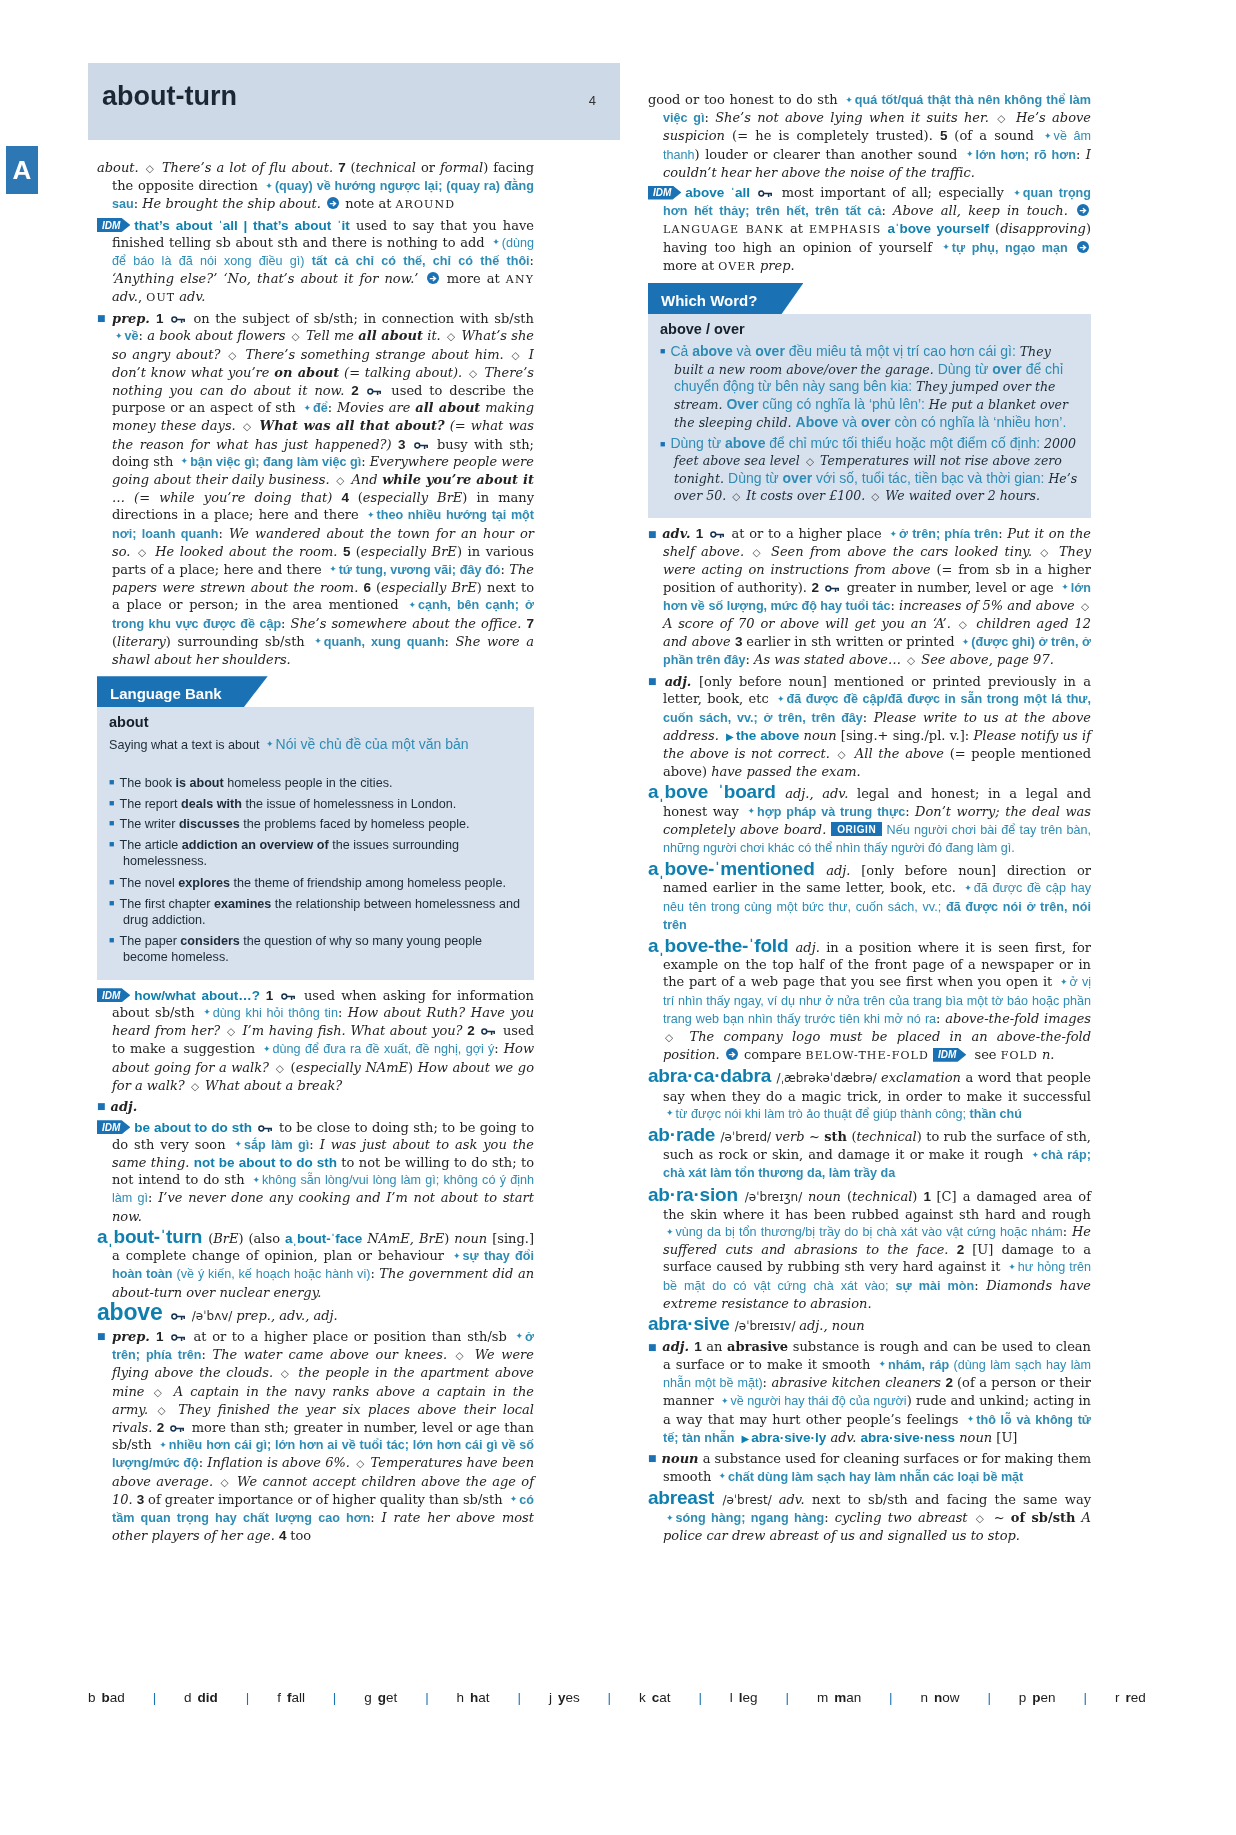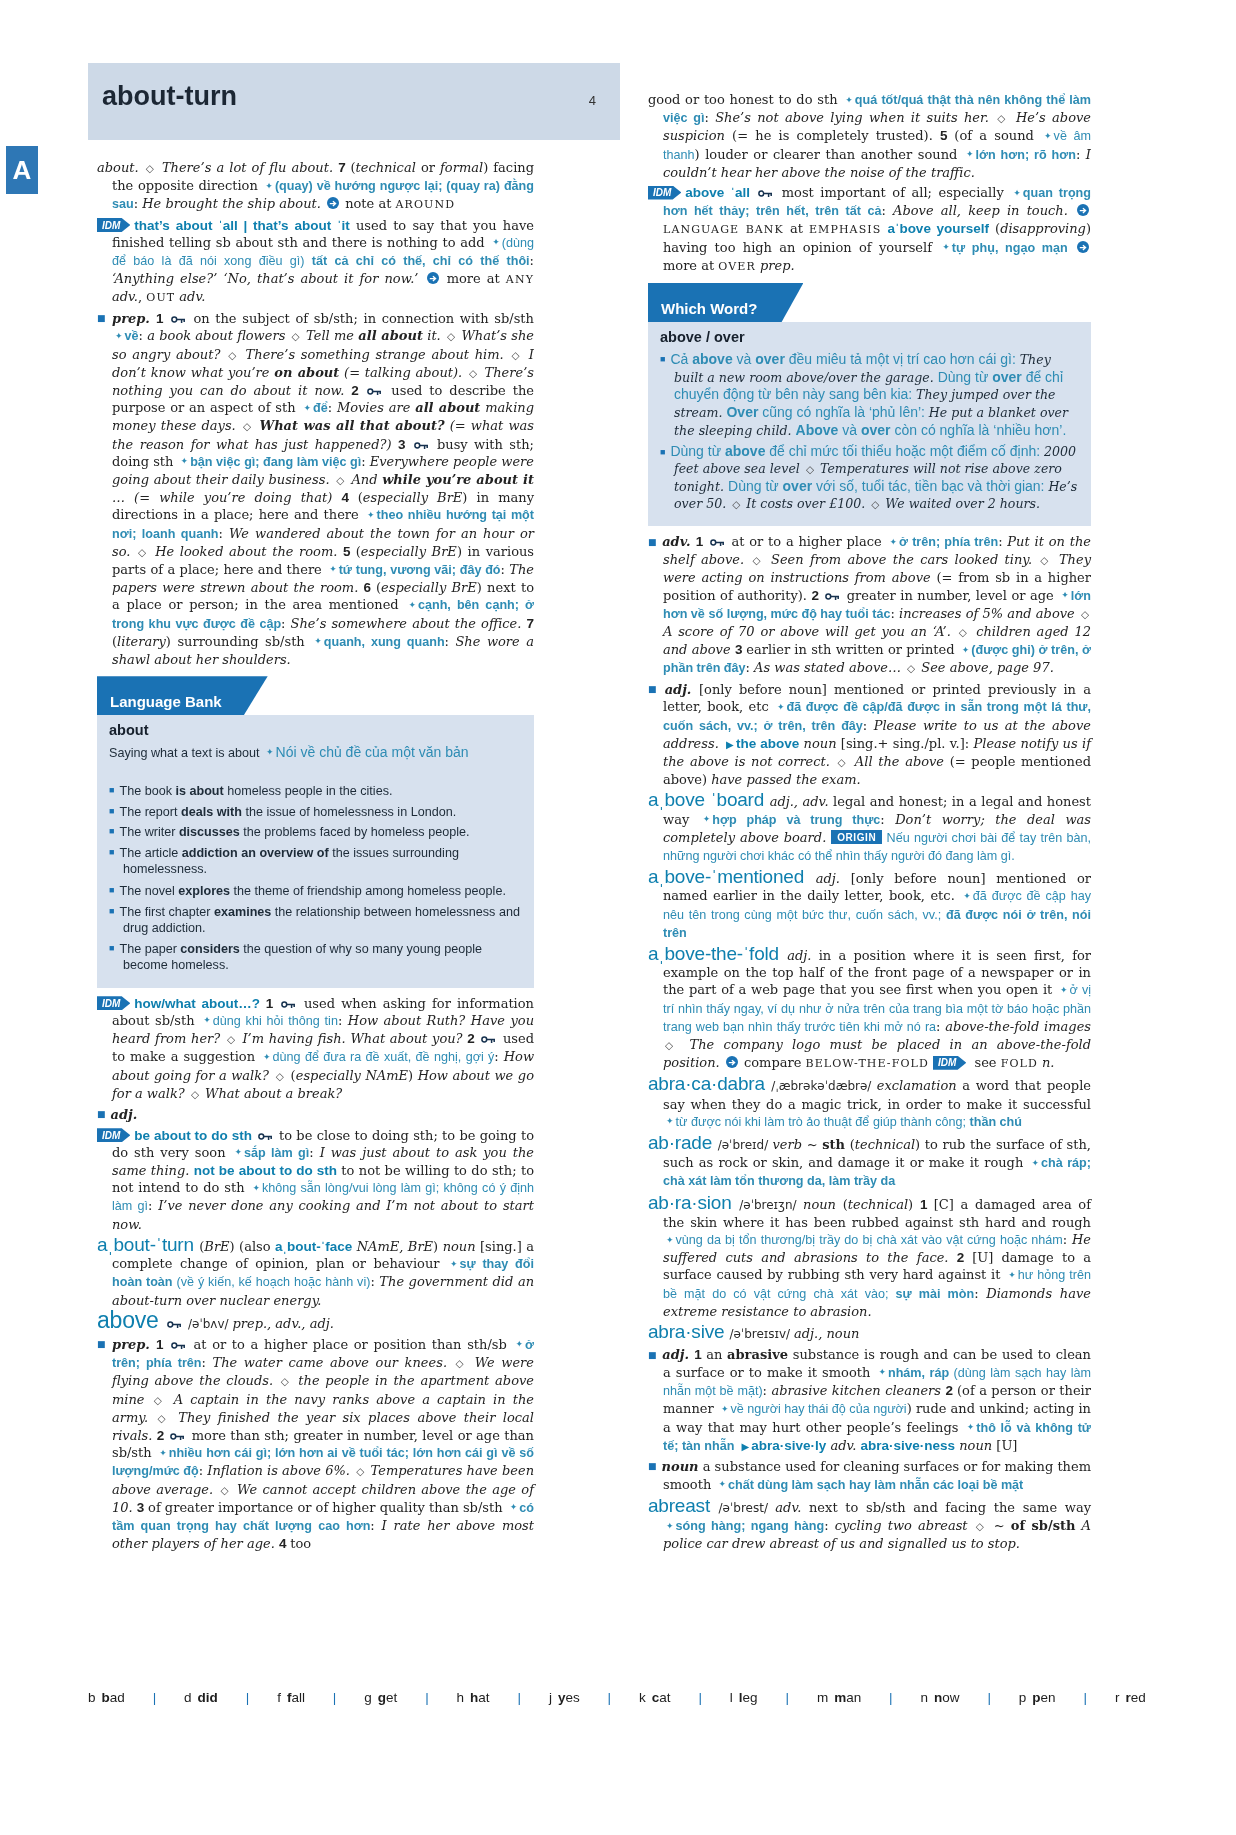--- a/index.html
+++ b/index.html
@@ -23,38 +23,38 @@
   .blk.big .s-HW{font-size:23px;}
   
   .s-p{}
   .s-i{font-style:italic}
   .s-b{font-weight:700}
   .s-bi{font-weight:700;font-style:italic}
   .s-n{font-weight:700;font-family:"Liberation Sans",sans-serif;font-size:13.5px}
   .s-v{color:var(--vn);font-family:"Liberation Sans",sans-serif;font-size:12.6px}
   .s-vb{color:var(--vn);font-family:"Liberation Sans",sans-serif;font-size:12.6px;font-weight:700}
   .s-hw{color:var(--hwc);font-family:"Liberation Sans",sans-serif;font-weight:700;font-size:13.5px}
-  .s-HW{color:var(--hwc);font-family:"Liberation Sans",sans-serif;font-weight:400;font-size:19px;letter-spacing:-.2px}
+  .s-HW{color:var(--hwc);font-family:"Liberation Sans",sans-serif;font-weight:700;font-size:19px;letter-spacing:-.2px}
   .s-ph{font-family:"DejaVu Sans",sans-serif;font-size:12px;color:#2b2b2b}
   .s-sc{text-transform:uppercase;font-size:11px;letter-spacing:1.1px}
   
   .idm-badge{display:inline-block;background:var(--accent);color:#fff;
     font:italic 700 10px "Liberation Sans",sans-serif;padding:1.5px 10px 1.5px 5px;
     clip-path:polygon(0 0,74% 0,100% 50%,74% 100%,0 100%);margin-right:4px;vertical-align:1px;text-indent:0}
   .org-badge{display:inline-block;background:var(--accent);color:#fff;
     font:700 10px "Liberation Sans",sans-serif;letter-spacing:.6px;padding:1.5px 6px;vertical-align:1px;text-indent:0}
   .ic-dia{color:var(--vn);font-size:9px;margin:0 2px 0 3px;vertical-align:1.5px}
   .ic-od{color:#474747;font-size:10.5px;margin:0 2px}
   .ic-sq{color:var(--accent);font-size:9px;margin-right:5px;vertical-align:1.5px}
   .ic-tri{color:var(--hwc);font-size:10px;margin:0 2px 0 3px}
   .ic-key svg,.ic-arr svg{vertical-align:-1px;margin:0 2px}
   
   .boxwrap{margin:8px 0 7px;}
   .banner{display:inline-block;background:var(--accent);color:#fff;
-    font:700 15px "Liberation Sans",sans-serif;padding:17px 46px 5px 13px;
+    font:700 15px "Liberation Sans",sans-serif;padding:9px 46px 5px 13px;
     clip-path:polygon(0 0,100% 0,86% 100%,0 100%);position:relative;z-index:1;}
   .boxbody{background:var(--boxbg);padding:6px 12px 10px;font-family:"Liberation Sans",sans-serif;
     font-size:12.6px;line-height:16.8px;color:#1d2b38;}
   .boxbody .s-i{font-family:"DejaVu Serif",serif;}
   .boxbody .s-v,.boxbody .s-vb{font-size:14px}
   .boxtitle{font-weight:700;font-size:14.5px;margin:1px 0 5px;color:#16202c;font-family:"Liberation Sans",sans-serif}
   .boxsub{margin-bottom:20px;}
   .boxsub .s-p{font-family:"Liberation Sans",sans-serif}
   .boxitem{padding-left:14px;text-indent:-14px;margin:3.5px 0;text-align:left;}
   .boxitem .s-p{font-family:"Liberation Sans",sans-serif}
@@ -151,21 +151,21 @@
         </div></div>
       <div class="blk"><span class="ic-sq">■</span><span class="s-bi">adv. </span><span class="s-n">1 </span><span class="ic-key"><svg width="15" height="9" viewBox="0 0 15 9">
             <circle cx="3.3" cy="4.5" r="2.4" fill="none" stroke="#17324f" stroke-width="1.5"></circle>
             <path d="M5.8 4.5 H14 M10.6 4.5 V8 M13.2 4.5 V7" stroke="#17324f" stroke-width="1.5" fill="none"></path>
           </svg></span><span class="s-p"> at or to a higher place </span><span class="ic-dia">✦</span><span class="s-vb">ở trên; phía trên</span><span class="s-p">: </span><span class="s-i">Put it on the shelf above. </span><span class="ic-od">◇</span><span class="s-i"> Seen from above the cars looked tiny. </span><span class="ic-od">◇</span><span class="s-i"> They were acting on instructions from above</span><span class="s-p"> (= from sb in a higher position of authority). </span><span class="s-n">2 </span><span class="ic-key"><svg width="15" height="9" viewBox="0 0 15 9">
             <circle cx="3.3" cy="4.5" r="2.4" fill="none" stroke="#17324f" stroke-width="1.5"></circle>
             <path d="M5.8 4.5 H14 M10.6 4.5 V8 M13.2 4.5 V7" stroke="#17324f" stroke-width="1.5" fill="none"></path>
           </svg></span><span class="s-p"> greater in number, level or age </span><span class="ic-dia">✦</span><span class="s-vb">lớn hơn về số lượng, mức độ hay tuổi tác</span><span class="s-p">: </span><span class="s-i">increases of 5% and above </span><span class="ic-od">◇</span><span class="s-i"> A score of 70 or above will get you an ‘A’. </span><span class="ic-od">◇</span><span class="s-i"> children aged 12 and above </span><span class="s-n">3 </span><span class="s-p"> earlier in sth written or printed </span><span class="ic-dia">✦</span><span class="s-vb">(được ghi) ở trên, ở phần trên đây</span><span class="s-p">: </span><span class="s-i">As was stated above… </span><span class="ic-od">◇</span><span class="s-i"> See above, page 97.</span></div>
       <div class="blk"><span class="ic-sq">■</span><span class="s-bi">adj. </span><span class="s-p">[only before noun] mentioned or printed previously in a letter, book, etc </span><span class="ic-dia">✦</span><span class="s-vb">đã được đề cập/đã được in sẵn trong một lá thư, cuốn sách, vv.; ở trên, trên đây</span><span class="s-p">: </span><span class="s-i">Please write to us at the above address. </span><span class="ic-tri">▶</span><span class="s-hw">the above</span><span class="s-p"> </span><span class="s-i">noun</span><span class="s-p"> [sing.+ sing./pl. v.]: </span><span class="s-i">Please notify us if the above is not correct. </span><span class="ic-od">◇</span><span class="s-i"> All the above</span><span class="s-p"> (= people mentioned above) </span><span class="s-i">have passed the exam.</span></div>
       <div class="blk"><span class="s-HW">aˌbove ˈboard </span><span class="s-i">adj., adv.</span><span class="s-p"> legal and honest; in a legal and honest way </span><span class="ic-dia">✦</span><span class="s-vb">hợp pháp và trung thực</span><span class="s-p">: </span><span class="s-i">Don’t worry; the deal was completely above board. </span><span class="org-badge">ORIGIN</span><span class="s-v"> Nếu người chơi bài để tay trên bàn, những người chơi khác có thể nhìn thấy người đó đang làm gì.</span></div>
-      <div class="blk"><span class="s-HW">aˌbove-ˈmentioned </span><span class="s-i">adj.</span><span class="s-p"> [only before noun] mentioned or named earlier in the daily letter, book, etc. </span><span class="ic-dia">✦</span><span class="s-v">đã được đề cập hay nêu tên trong cùng một bức thư, cuốn sách, vv.; </span><span class="s-vb">đã được nói ở trên, nói trên</span></div>
+      <div class="blk"><span class="s-HW">aˌbove-ˈmentioned </span><span class="s-i">adj.</span><span class="s-p"> [only before noun] direction or named earlier in the same letter, book, etc. </span><span class="ic-dia">✦</span><span class="s-v">đã được đề cập hay nêu tên trong cùng một bức thư, cuốn sách, vv.; </span><span class="s-vb">đã được nói ở trên, nói trên</span></div>
       <div class="blk"><span class="s-HW">aˌbove-the-ˈfold </span><span class="s-i">adj.</span><span class="s-p"> in a position where it is seen first, for example on the top half of the front page of a newspaper or in the part of a web page that you see first when you open it </span><span class="ic-dia">✦</span><span class="s-v">ở vị trí nhìn thấy ngay, ví dụ như ở nửa trên của trang bìa một tờ báo hoặc phần trang web bạn nhìn thấy trước tiên khi mở nó ra</span><span class="s-p">: </span><span class="s-i">above-the-fold images </span><span class="ic-od">◇</span><span class="s-i"> The company logo must be placed in an above-the-fold position. </span><span class="ic-arr"><svg width="12" height="12" viewBox="0 0 12 12">
             <circle cx="6" cy="6" r="6" fill="#1a72b4"></circle>
             <path d="M2.8 6.6 H7.6 M5.9 4.2 L8.6 6.6 L5.9 9" stroke="#fff" stroke-width="1.3" fill="none"></path>
           </svg></span><span class="s-p"> compare </span><span class="s-sc">below-the-fold</span><span class="s-p"> </span><span class="idm-badge">IDM</span><span class="s-p"> see </span><span class="s-sc">fold</span><span class="s-i"> n.</span></div>
       <div class="blk"><span class="s-HW">abra·ca·dabra </span><span class="s-ph">/ˌæbrəkəˈdæbrə/ </span><span class="s-i">exclamation</span><span class="s-p"> a word that people say when they do a magic trick, in order to make it successful </span><span class="ic-dia">✦</span><span class="s-v">từ được nói khi làm trò ảo thuật để giúp thành công; </span><span class="s-vb">thần chú</span></div>
       <div class="blk"><span class="s-HW">ab·rade </span><span class="s-ph">/əˈbreɪd/ </span><span class="s-i">verb</span><span class="s-p"> ~ </span><span class="s-b">sth</span><span class="s-p"> (</span><span class="s-i">technical</span><span class="s-p">) to rub the surface of sth, such as rock or skin, and damage it or make it rough </span><span class="ic-dia">✦</span><span class="s-vb">chà ráp; chà xát làm tổn thương da, làm trầy da</span></div>
       <div class="blk"><span class="s-HW">ab·ra·sion </span><span class="s-ph">/əˈbreɪʒn/ </span><span class="s-i">noun</span><span class="s-p"> (</span><span class="s-i">technical</span><span class="s-p">) </span><span class="s-n">1 </span><span class="s-p">[C] a damaged area of the skin where it has been rubbed against sth hard and rough </span><span class="ic-dia">✦</span><span class="s-v">vùng da bị tổn thương/bị trầy do bị chà xát vào vật cứng hoặc nhám</span><span class="s-p">: </span><span class="s-i">He suffered cuts and abrasions to the face. </span><span class="s-n">2 </span><span class="s-p">[U] damage to a surface caused by rubbing sth very hard against it </span><span class="ic-dia">✦</span><span class="s-v">hư hỏng trên bề mặt do có vật cứng chà xát vào; </span><span class="s-vb">sự mài mòn</span><span class="s-p">: </span><span class="s-i">Diamonds have extreme resistance to abrasion.</span></div>
       <div class="blk"><span class="s-HW">abra·sive </span><span class="s-ph">/əˈbreɪsɪv/ </span><span class="s-i">adj., noun</span></div>
       <div class="blk"><span class="ic-sq">■</span><span class="s-bi">adj. </span><span class="s-n">1 </span><span class="s-p"> an </span><span class="s-b">abrasive</span><span class="s-p"> substance is rough and can be used to clean a surface or to make it smooth </span><span class="ic-dia">✦</span><span class="s-vb">nhám, ráp</span><span class="s-v"> (dùng làm sạch hay làm nhẵn một bề mặt)</span><span class="s-p">: </span><span class="s-i">abrasive kitchen cleaners </span><span class="s-n">2 </span><span class="s-p"> (of a person or their manner </span><span class="ic-dia">✦</span><span class="s-v">về người hay thái độ của người</span><span class="s-p">) rude and unkind; acting in a way that may hurt other people’s feelings </span><span class="ic-dia">✦</span><span class="s-vb">thô lỗ và không tử tế; tàn nhẫn</span><span class="s-p"> </span><span class="ic-tri">▶</span><span class="s-hw">abra·sive·ly</span><span class="s-i"> adv.</span><span class="s-p"> </span><span class="s-hw">abra·sive·ness</span><span class="s-p"> </span><span class="s-i">noun</span><span class="s-p"> [U]</span></div>
       <div class="blk"><span class="ic-sq">■</span><span class="s-bi">noun</span><span class="s-p"> a substance used for cleaning surfaces or for making them smooth </span><span class="ic-dia">✦</span><span class="s-vb">chất dùng làm sạch hay làm nhẵn các loại bề mặt</span></div>

